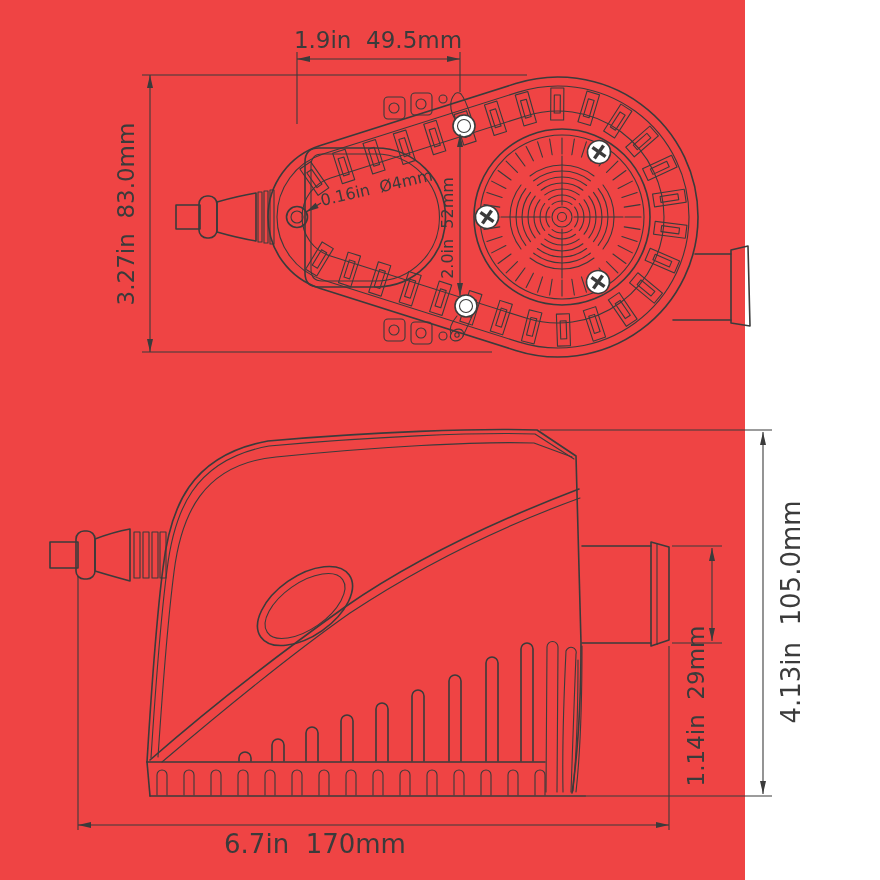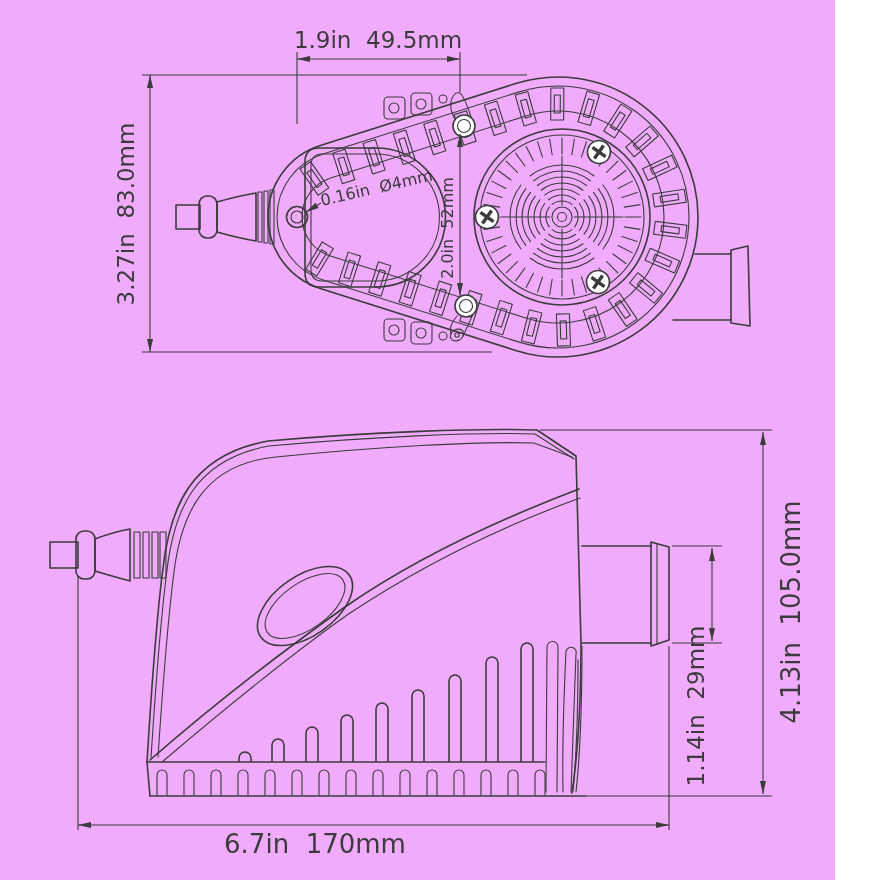--- a/index.html
+++ b/index.html
@@ -1,16 +1,16 @@
 <!DOCTYPE html>
 <html><head>
 <meta charset="utf-8">
 <style>
   html,body{margin:0;padding:0;background:#ffffff;}
-  #stage{width:835px;height:880px;position:relative;background:#f0abfc;}
+  #stage{width:745px;height:880px;position:relative;background:#ef4444;}
   svg{display:block;}
   .st{stroke:#3b3b3b;fill:none;stroke-width:1.6;stroke-linecap:round;stroke-linejoin:round;}
   .thin{stroke-width:1.1;}
   .wfill{fill:#ffffff;}
   .dim{stroke:#3b3b3b;stroke-width:1.1;fill:none;stroke-linecap:butt;}
   text{fill:#3b3b3b;font-family:"DejaVu Sans","Liberation Sans",sans-serif;}
   .lbl-lg{font-size:23px;}
   .lbl-xl{font-size:26px;}
   .lbl-sm{font-size:16px;}
 </style>

